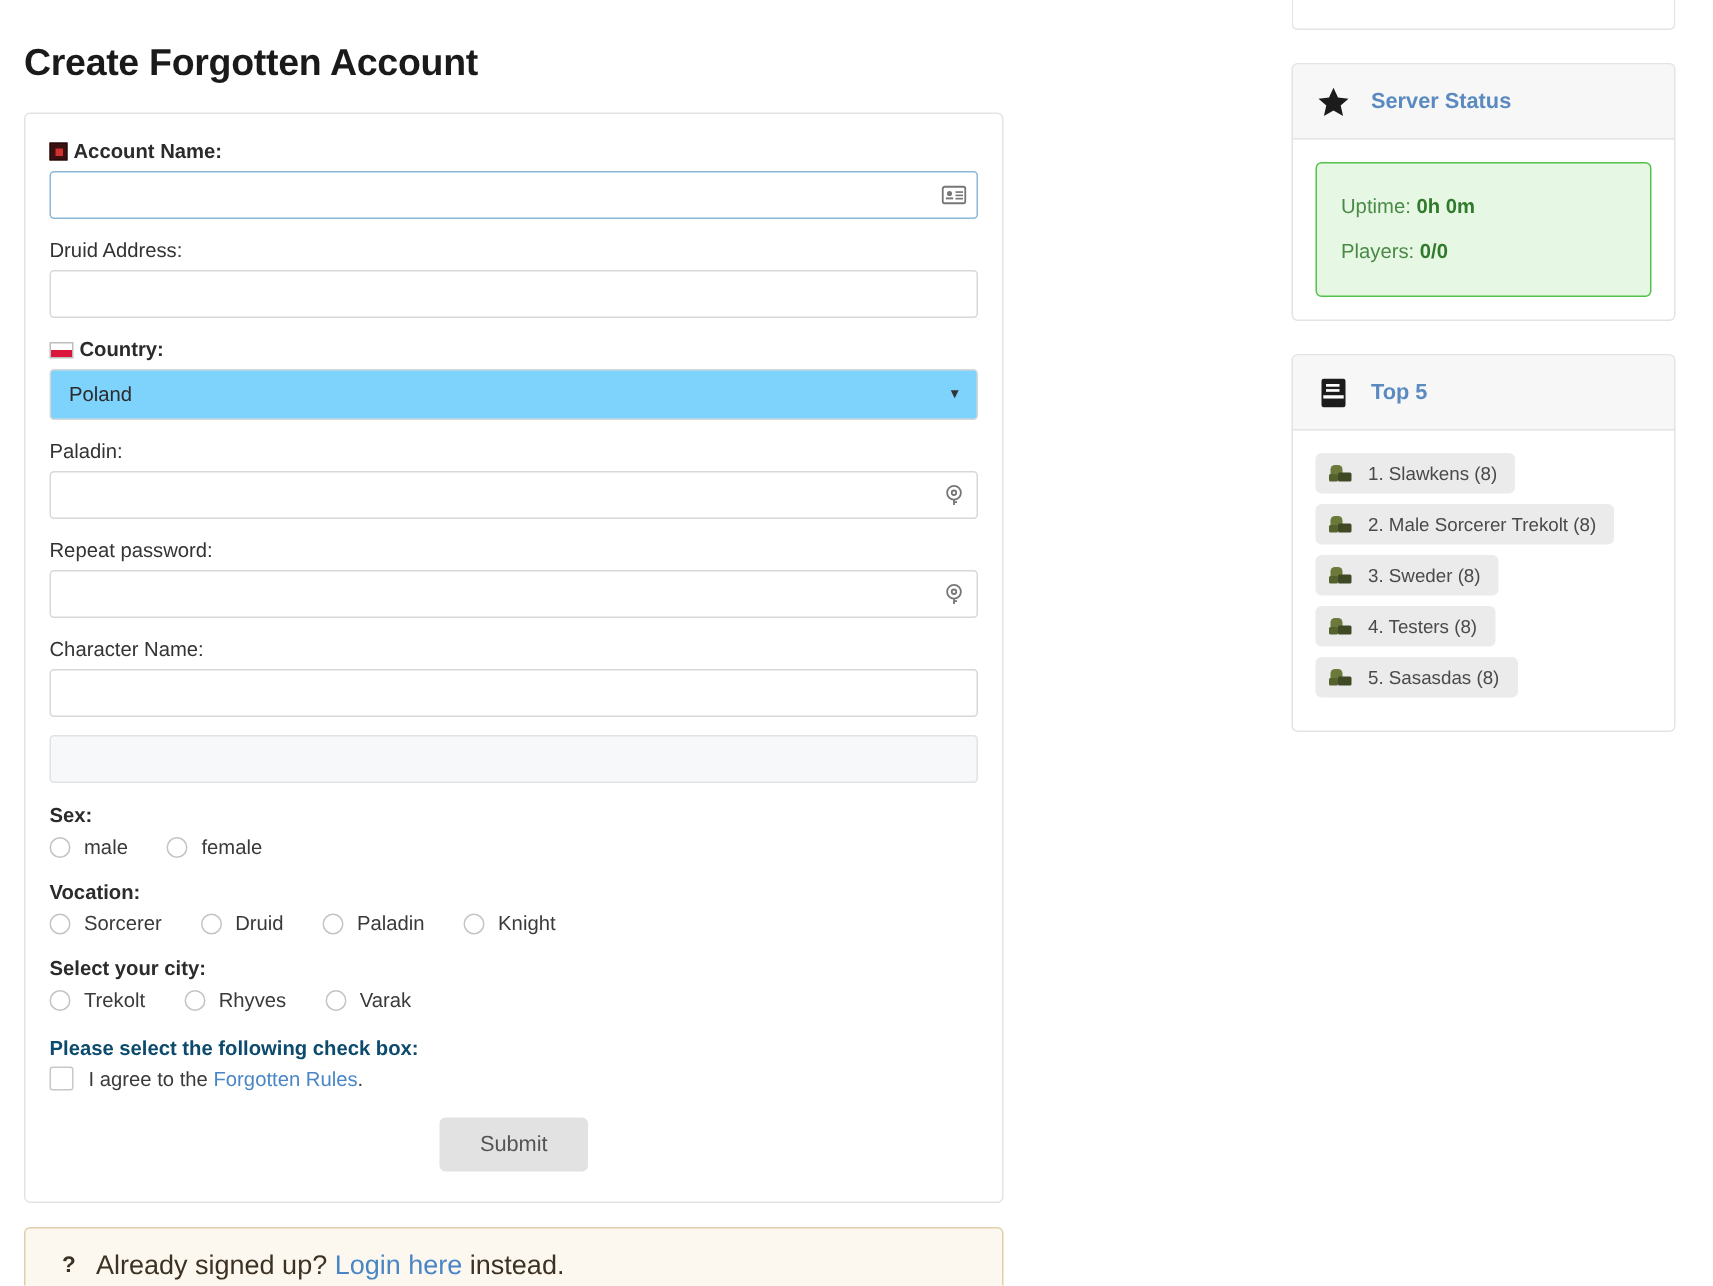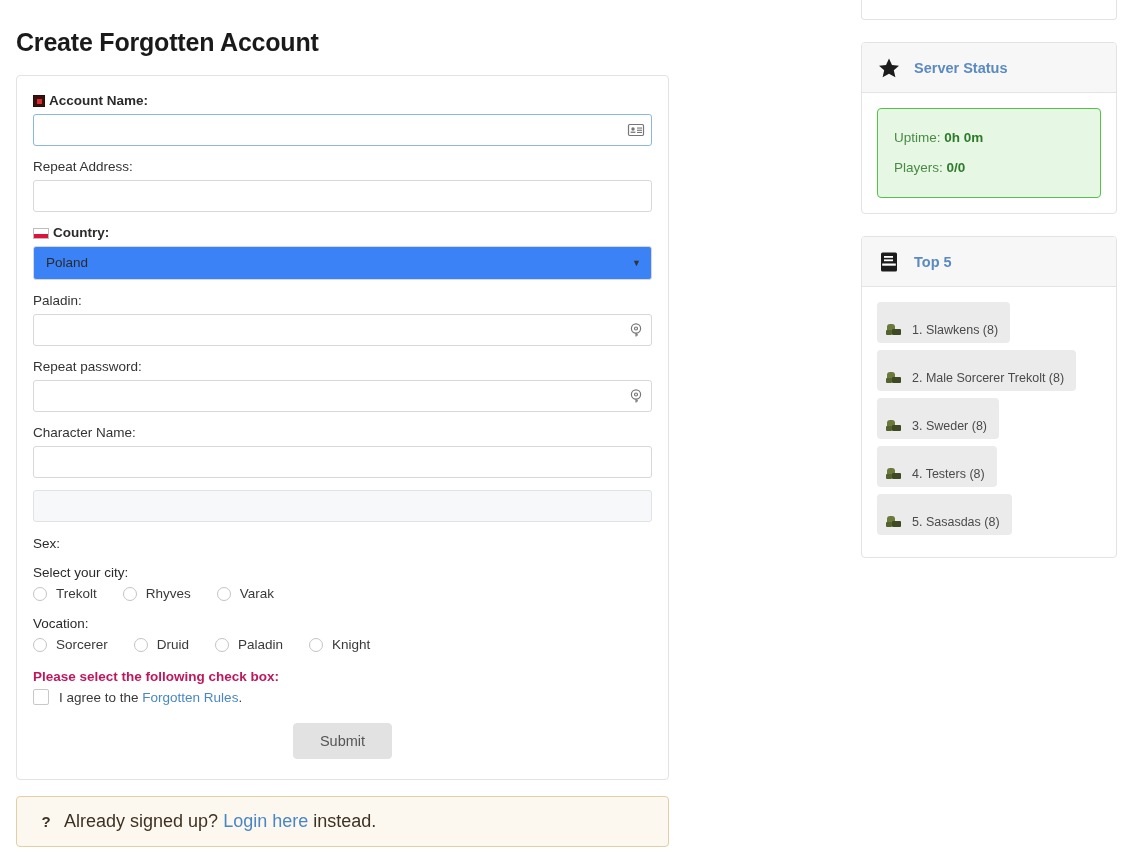--- a/index.html
+++ b/index.html
@@ -99,40 +99,40 @@
   }
   .in-field-icon svg { display: block; }
 
   .sel-wrap { position: relative; }
   .sel-input {
     display: block;
     width: 100%;
     height: 34px;
     border: 1px solid #d8d8d8;
     border-radius: 3px;
-    background: #3b82f6;
+    background: #7dd3fc;
     font-size: 13.5px;
     color: #2b2b2b;
     line-height: 32px;
     padding: 0 28px 0 12px;
   }
   .sel-caret {
     position: absolute;
     right: 11px; top: 50%;
     transform: translateY(-50%);
     font-size: 9px;
     color: #333;
     line-height: 1;
   }
 
   
   .group { margin-top: 14px; }
   .group-label {
     font-size: 13.5px;
-    font-weight: normal;
+    font-weight: bold;
     color: #2b2b2b;
     display: block;
     margin-bottom: 6px;
   }
   .radio-row { display: flex; align-items: center; gap: 0; }
   .radio-opt {
     display: flex;
     align-items: center;
     margin-right: 26px;
   }
@@ -147,21 +147,21 @@
     font-size: 13.5px;
     color: #3a3a3a;
     margin-left: 9px;
     line-height: 16px;
   }
 
   .agree-block { margin-top: 16px; }
   .agree-title {
     font-size: 13.5px;
     font-weight: bold;
-    color: #be185d;
+    color: #0c4a6e;
     display: block;
     margin-bottom: 5px;
   }
   .agree-row { display: flex; align-items: center; }
   .chk-box {
     width: 16px; height: 16px;
     border: 1px solid #c8c8c8;
     border-radius: 2px;
     background: #fff;
     flex: 0 0 auto;
@@ -264,21 +264,21 @@
     font-size: 13.5px;
     color: #4a8a46;
     line-height: 30px;
   }
   .status-line b { color: #2f7a2c; }
 
   .top-list { display: flex; flex-direction: column; align-items: flex-start; }
   .top-item {
     background: #ebebeb;
     border-radius: 4px;
-    padding: 20px 12px 5px 8px;
+    padding: 6px 12px 5px 8px;
     margin-bottom: 7px;
     display: flex;
     align-items: center;
   }
   .sprite {
     width: 18px; height: 16px;
     flex: 0 0 auto;
     position: relative;
   }
   .sprite .s1 { position: absolute; left: 2px; top: 2px; width: 8px; height: 7px; background: #6b7a3a; border-radius: 3px 3px 1px 1px; }
@@ -315,21 +315,21 @@
               <rect x="3.6" y="10.6" width="4.8" height="1.3" fill="#767676" stroke="none"></rect>
               <rect x="10" y="6.5" width="5" height="1.1" fill="#767676" stroke="none"></rect>
               <rect x="10" y="8.7" width="5" height="1.1" fill="#767676" stroke="none"></rect>
               <rect x="10" y="10.9" width="5" height="1.1" fill="#767676" stroke="none"></rect>
             </svg>
           </span>
         </div>
       </div>
 
       <div class="field">
-        <label class="field-label label-weak">Repeat Address:</label>
+        <label class="field-label label-weak">Druid Address:</label>
         <div class="input-wrap">
           <input class="txt-input plain" type="text" value="" placeholder="" style="">
         </div>
       </div>
 
       <div class="field">
         <label class="field-label">
           <span class="icon-inline icon-flag-pl"></span><span>Country:</span>
         </label>
         <div class="sel-wrap">
@@ -374,58 +374,68 @@
       </div>
 
       <div class="field">
         <div class="input-wrap">
           <input class="txt-input plain disabled" type="text" value="" disabled="" placeholder="" style="">
         </div>
       </div>
 
       <div class="group">
         <span class="group-label">Sex:</span>
+        <div class="radio-row">
+          <label class="radio-opt">
+            <span class="radio-dot"></span>
+            <span class="radio-text">male</span>
+          </label>
+          <label class="radio-opt">
+            <span class="radio-dot"></span>
+            <span class="radio-text">female</span>
+          </label>
+        </div>
+      </div>
+
+      <div class="group">
+        <span class="group-label">Vocation:</span>
+        <div class="radio-row">
+          <label class="radio-opt">
+            <span class="radio-dot"></span>
+            <span class="radio-text">Sorcerer</span>
+          </label>
+          <label class="radio-opt">
+            <span class="radio-dot"></span>
+            <span class="radio-text">Druid</span>
+          </label>
+          <label class="radio-opt">
+            <span class="radio-dot"></span>
+            <span class="radio-text">Paladin</span>
+          </label>
+          <label class="radio-opt">
+            <span class="radio-dot"></span>
+            <span class="radio-text">Knight</span>
+          </label>
+        </div>
       </div>
 
       <div class="group">
         <span class="group-label">Select your city:</span>
         <div class="radio-row">
           <label class="radio-opt">
             <span class="radio-dot"></span>
             <span class="radio-text">Trekolt</span>
           </label>
           <label class="radio-opt">
             <span class="radio-dot"></span>
             <span class="radio-text">Rhyves</span>
           </label>
           <label class="radio-opt">
             <span class="radio-dot"></span>
             <span class="radio-text">Varak</span>
-          </label>
-        </div>
-      </div>
-
-      <div class="group">
-        <span class="group-label">Vocation:</span>
-        <div class="radio-row">
-          <label class="radio-opt">
-            <span class="radio-dot"></span>
-            <span class="radio-text">Sorcerer</span>
-          </label>
-          <label class="radio-opt">
-            <span class="radio-dot"></span>
-            <span class="radio-text">Druid</span>
-          </label>
-          <label class="radio-opt">
-            <span class="radio-dot"></span>
-            <span class="radio-text">Paladin</span>
-          </label>
-          <label class="radio-opt">
-            <span class="radio-dot"></span>
-            <span class="radio-text">Knight</span>
           </label>
         </div>
       </div>
 
       <div class="agree-block">
         <span class="agree-title">Please select the following check box:</span>
         <div class="agree-row">
           <span class="chk-box"></span>
           <span class="agree-text"><span>I agree to the</span> <a class="lnk" href="#">Forgotten Rules</a><span>.</span></span>
         </div>

